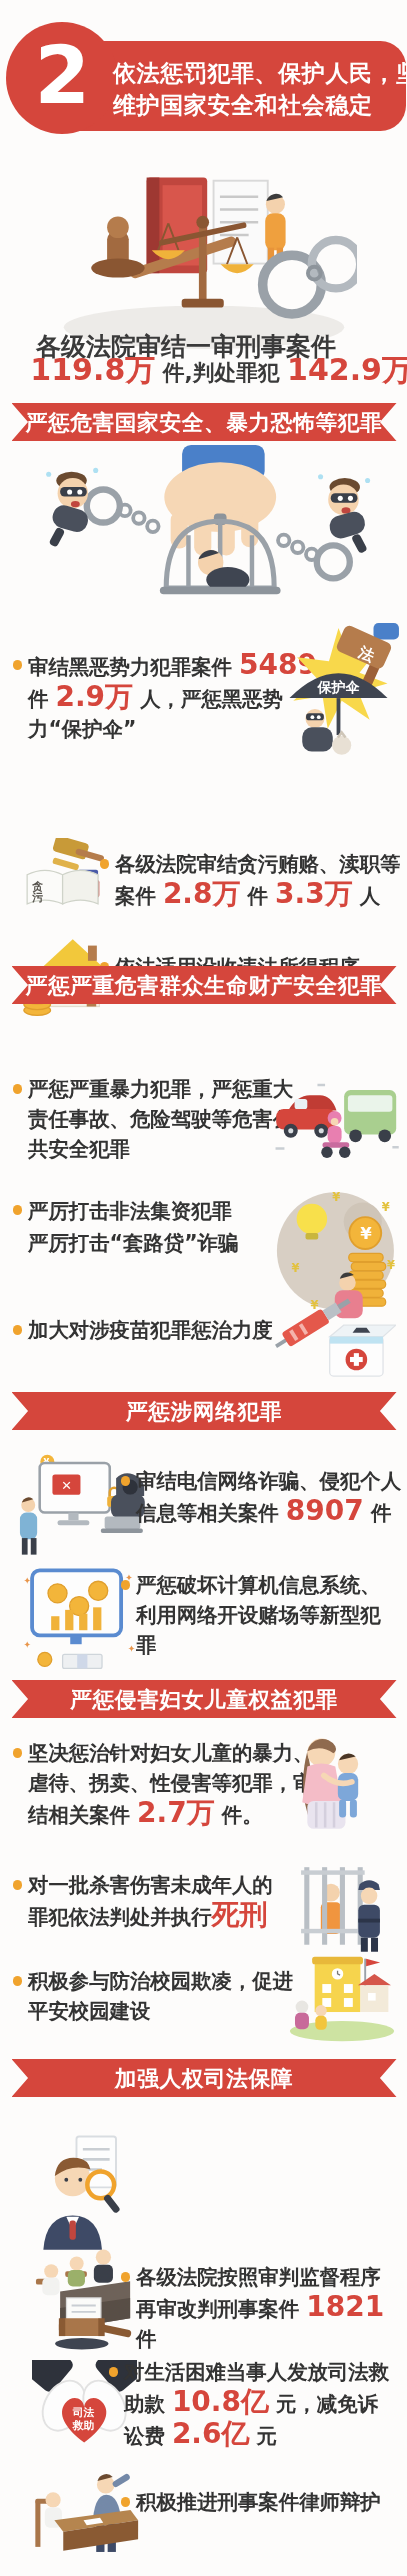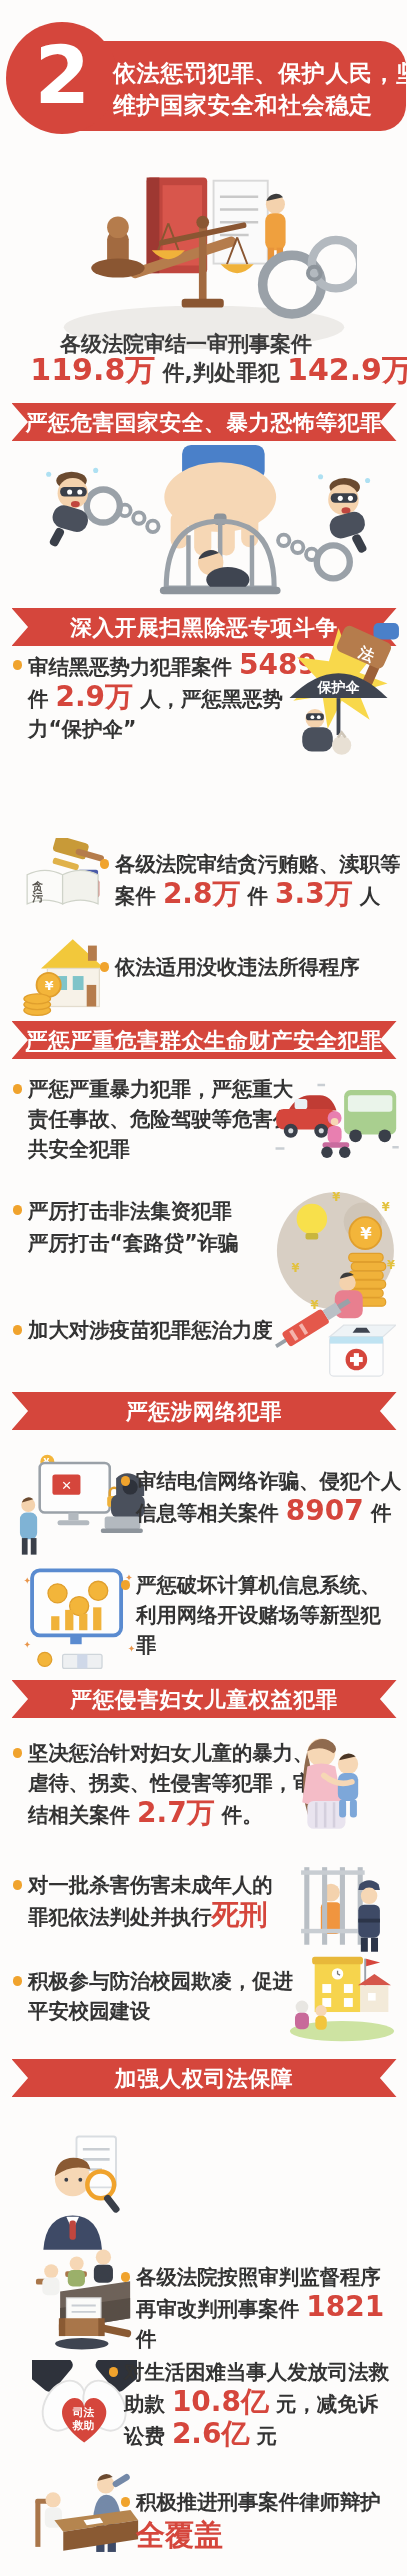--- a/index.html
+++ b/index.html
@@ -4,21 +4,21 @@
 <style>
   html,body{margin:0;padding:0;}
   body{font-family:"DejaVu Sans","Liberation Sans",sans-serif;background:#ffffff;}
   .page{position:relative;width:408px;height:2576px;background:#fdfcfb;overflow:hidden;font-weight:700;color:#333;}
   
   .hdr-band{position:absolute;left:59px;top:41px;width:347px;height:90px;background:#d5463c;border-radius:0 25.5px 25.5px 0;}
   .hdr-circle{position:absolute;left:6.4px;top:21.7px;width:112px;height:112px;border-radius:50%;background:#d5463c;display:flex;align-items:center;justify-content:center;}
   .hdr-num{color:#fff;font-size:80px;line-height:1;transform:translateY(-2.5px);}
   .hdr-title{position:absolute;left:113px;top:57px;color:#fff;font-size:23px;line-height:32px;letter-spacing:0.6px;white-space:nowrap;}
   
-  .intro1{position:absolute;left:0;top:330px;width:372px;text-align:center;font-size:21px;color:#3a3a3a;}
+  .intro1{position:absolute;left:0;top:330px;width:372px;text-align:center;font-size:25px;color:#3a3a3a;}
   .intro2{position:absolute;left:0;top:352px;width:408px;text-align:center;font-size:21.7px;line-height:36px;color:#3a3a3a;padding-left:28px;}
   .bignum{color:#d5463c;font-size:30px;}
   
   .banner{position:absolute;left:11.5px;width:385px;height:38px;background:#d5463c;color:#fff;
           display:flex;align-items:center;justify-content:center;font-size:21.7px;letter-spacing:0.6px;
           clip-path:polygon(0 0,100% 0,95.7% 50%,100% 100%,0 100%,4.3% 50%);}
   
   .item{position:absolute;font-size:20.4px;line-height:30px;color:#333;}
   .item .dot{position:absolute;left:-15.3px;top:10.2px;width:9.6px;height:9.6px;border-radius:50%;background:#f0a32d;}
   .num{color:#d5463c;font-size:28px;}
@@ -119,21 +119,20 @@
       <circle cx="489" cy="84" r="4" fill="#fff"></circle>
         <circle cx="505" cy="84" r="4" fill="#fff"></circle>
       <ellipse cx="498" cy="103" rx="7" ry="5" fill="#c0463e"></ellipse>
       <rect x="472" y="108" width="56" height="36" rx="17" fill="#4a505c" transform="rotate(-16 500 126)"></rect>
       <rect x="512" y="140" width="14" height="30" rx="6" fill="#3a3f49" transform="rotate(-28 519 155)"></rect>
       <circle cx="532" cy="56" r="4" fill="#aee0f2"></circle>
         <circle cx="458" cy="50" r="4" fill="#aee0f2"></circle>
     </svg>
   </div>
 
-  <div class="banner" style="top:608px;">深入开展扫黑除恶专项斗争</div>
 
   <div class="item" style="left:28px;top:650px;width:293px;">
     <span class="dot"></span>
     <span>审结黑恶势力犯罪案件 </span><span class="num">5489</span><span> 件 </span><span class="num">2.9万</span><span> 人，严惩黑恶势力“保护伞”</span>
   </div>
   <div class="illus" style="left:278px;top:623px;">
     <svg width="121" height="140" viewBox="0 0 190 220">
       <polygon fill="#f8d84b" points="95,8 112,52 158,40 128,78 172,95 126,108 144,152 100,122 78,166 70,115 24,122 62,88 30,54 80,60"></polygon>
       <rect x="150" y="0" width="40" height="26" rx="8" fill="#4a80c9"></rect>
       <rect x="138" y="50" width="16" height="62" rx="8" fill="#9c6038" transform="rotate(24 146 81)"></rect>
@@ -186,21 +185,21 @@
           <ellipse cx="24" cy="119" rx="21" ry="8"></ellipse>
           <ellipse cx="24" cy="110" rx="21" ry="8"></ellipse>
       </g>
     </svg>
   </div>
   <div class="item" style="left:115px;top:952px;width:280px;">
     <span class="dot"></span>
     <span>依法适用没收违法所得程序</span>
   </div>
 
-  <div class="banner" style="top:1021px;text-decoration:underline;">严惩严重危害群众生命财产安全犯罪</div>
+  <div class="banner" style="top:966px;">严惩严重危害群众生命财产安全犯罪</div>
 
   <div class="item" style="left:28px;top:1074px;width:268px;">
     <span class="dot"></span>
     <span>严惩严重暴力犯罪，严惩重大责任事故、危险驾驶等危害公共安全犯罪</span>
   </div>
   <div class="illus" style="left:273px;top:1072px;">
     <svg width="127" height="99" viewBox="0 0 200 155">
       <rect x="112" y="28" width="82" height="70" rx="10" fill="#a9cf8f"></rect>
       <rect x="118" y="36" width="70" height="26" rx="5" fill="#eaf4ea"></rect>
       <circle cx="130" cy="100" r="10" fill="#3a3f49"></circle>
@@ -491,17 +490,16 @@
       <rect x="106" y="96" width="13" height="42" fill="#3e4a66"></rect>
       <rect x="124" y="94" width="13" height="44" fill="#3e4a66"></rect>
       <polygon points="40,88 160,72 172,88 54,106" fill="#b5854f"></polygon>
       <polygon points="54,106 172,88 172,118 54,136" fill="#8a5a33"></polygon>
       <polygon points="86,88 112,84 117,92 91,96" fill="#fdfdfd"></polygon>
     </svg>
   </div>
   <div class="item" style="left:136px;top:2487px;width:271px;">
     <span class="dot"></span>
     <div>积极推进刑事案件律师辩护</div>
-    <div class="redline">全覆盖</div>
   </div>
 
 </div>
 
 
 </body></html>

